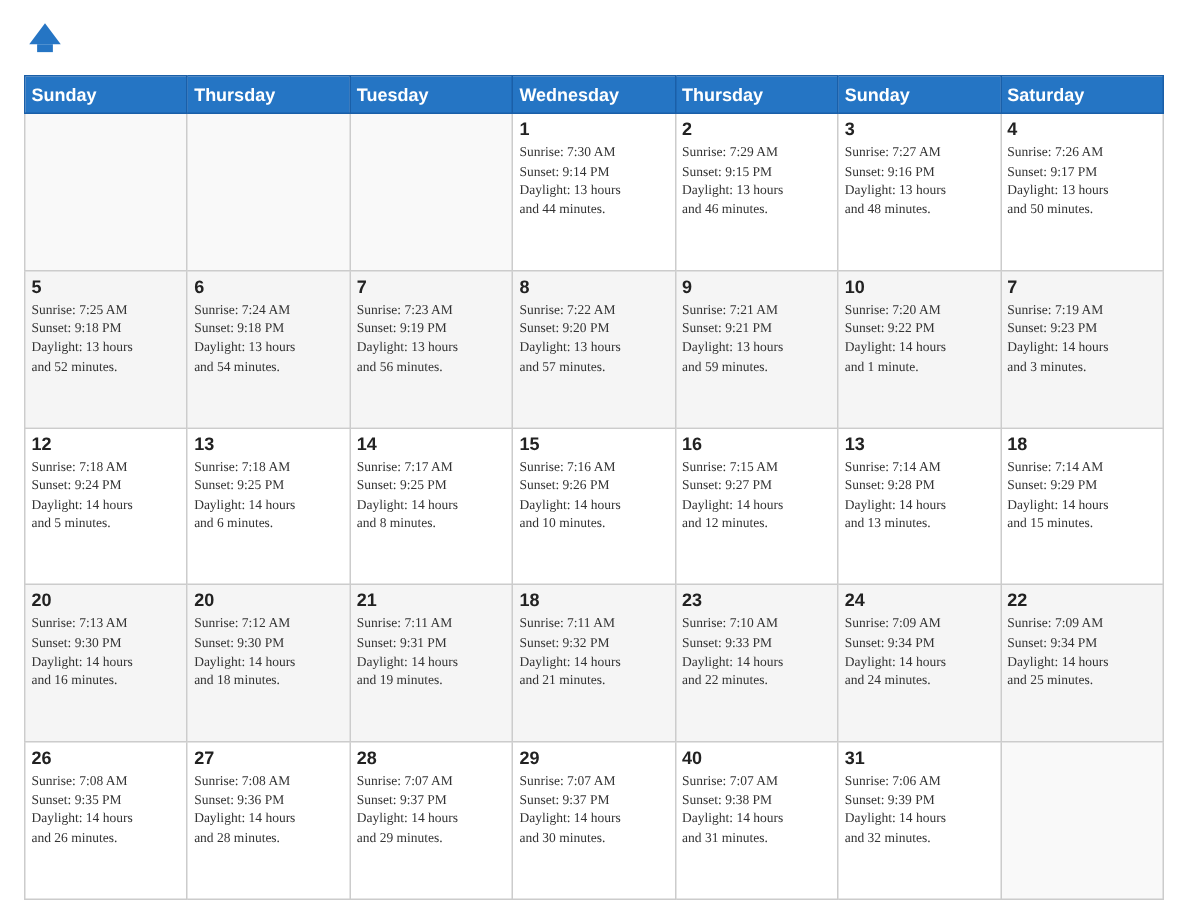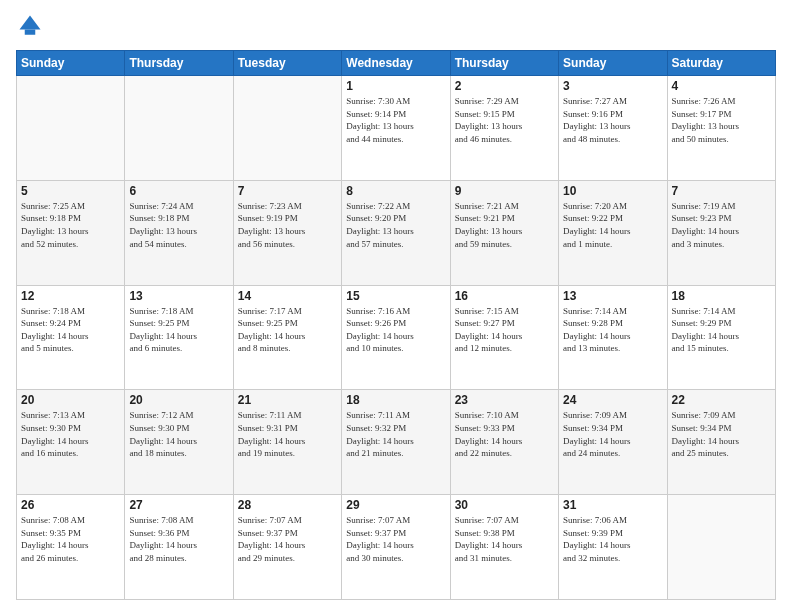--- a/index.html
+++ b/index.html
@@ -262,21 +262,21 @@
           </td>
           <td>
             <span class="day-number">28</span>
             <div class="day-info">Sunrise: 7:07 AM<br>Sunset: 9:37 PM<br>Daylight: 14 hours<br>and 29 minutes.</div>
           </td>
           <td>
             <span class="day-number">29</span>
             <div class="day-info">Sunrise: 7:07 AM<br>Sunset: 9:37 PM<br>Daylight: 14 hours<br>and 30 minutes.</div>
           </td>
           <td>
-            <span class="day-number">30</span>
+            <span class="day-number">40</span>
             <div class="day-info">Sunrise: 7:07 AM<br>Sunset: 9:38 PM<br>Daylight: 14 hours<br>and 31 minutes.</div>
           </td>
           <td>
             <span class="day-number">31</span>
             <div class="day-info">Sunrise: 7:06 AM<br>Sunset: 9:39 PM<br>Daylight: 14 hours<br>and 32 minutes.</div>
           </td>
           <td class="empty"></td>
         </tr>
       </tbody>
   </table>

